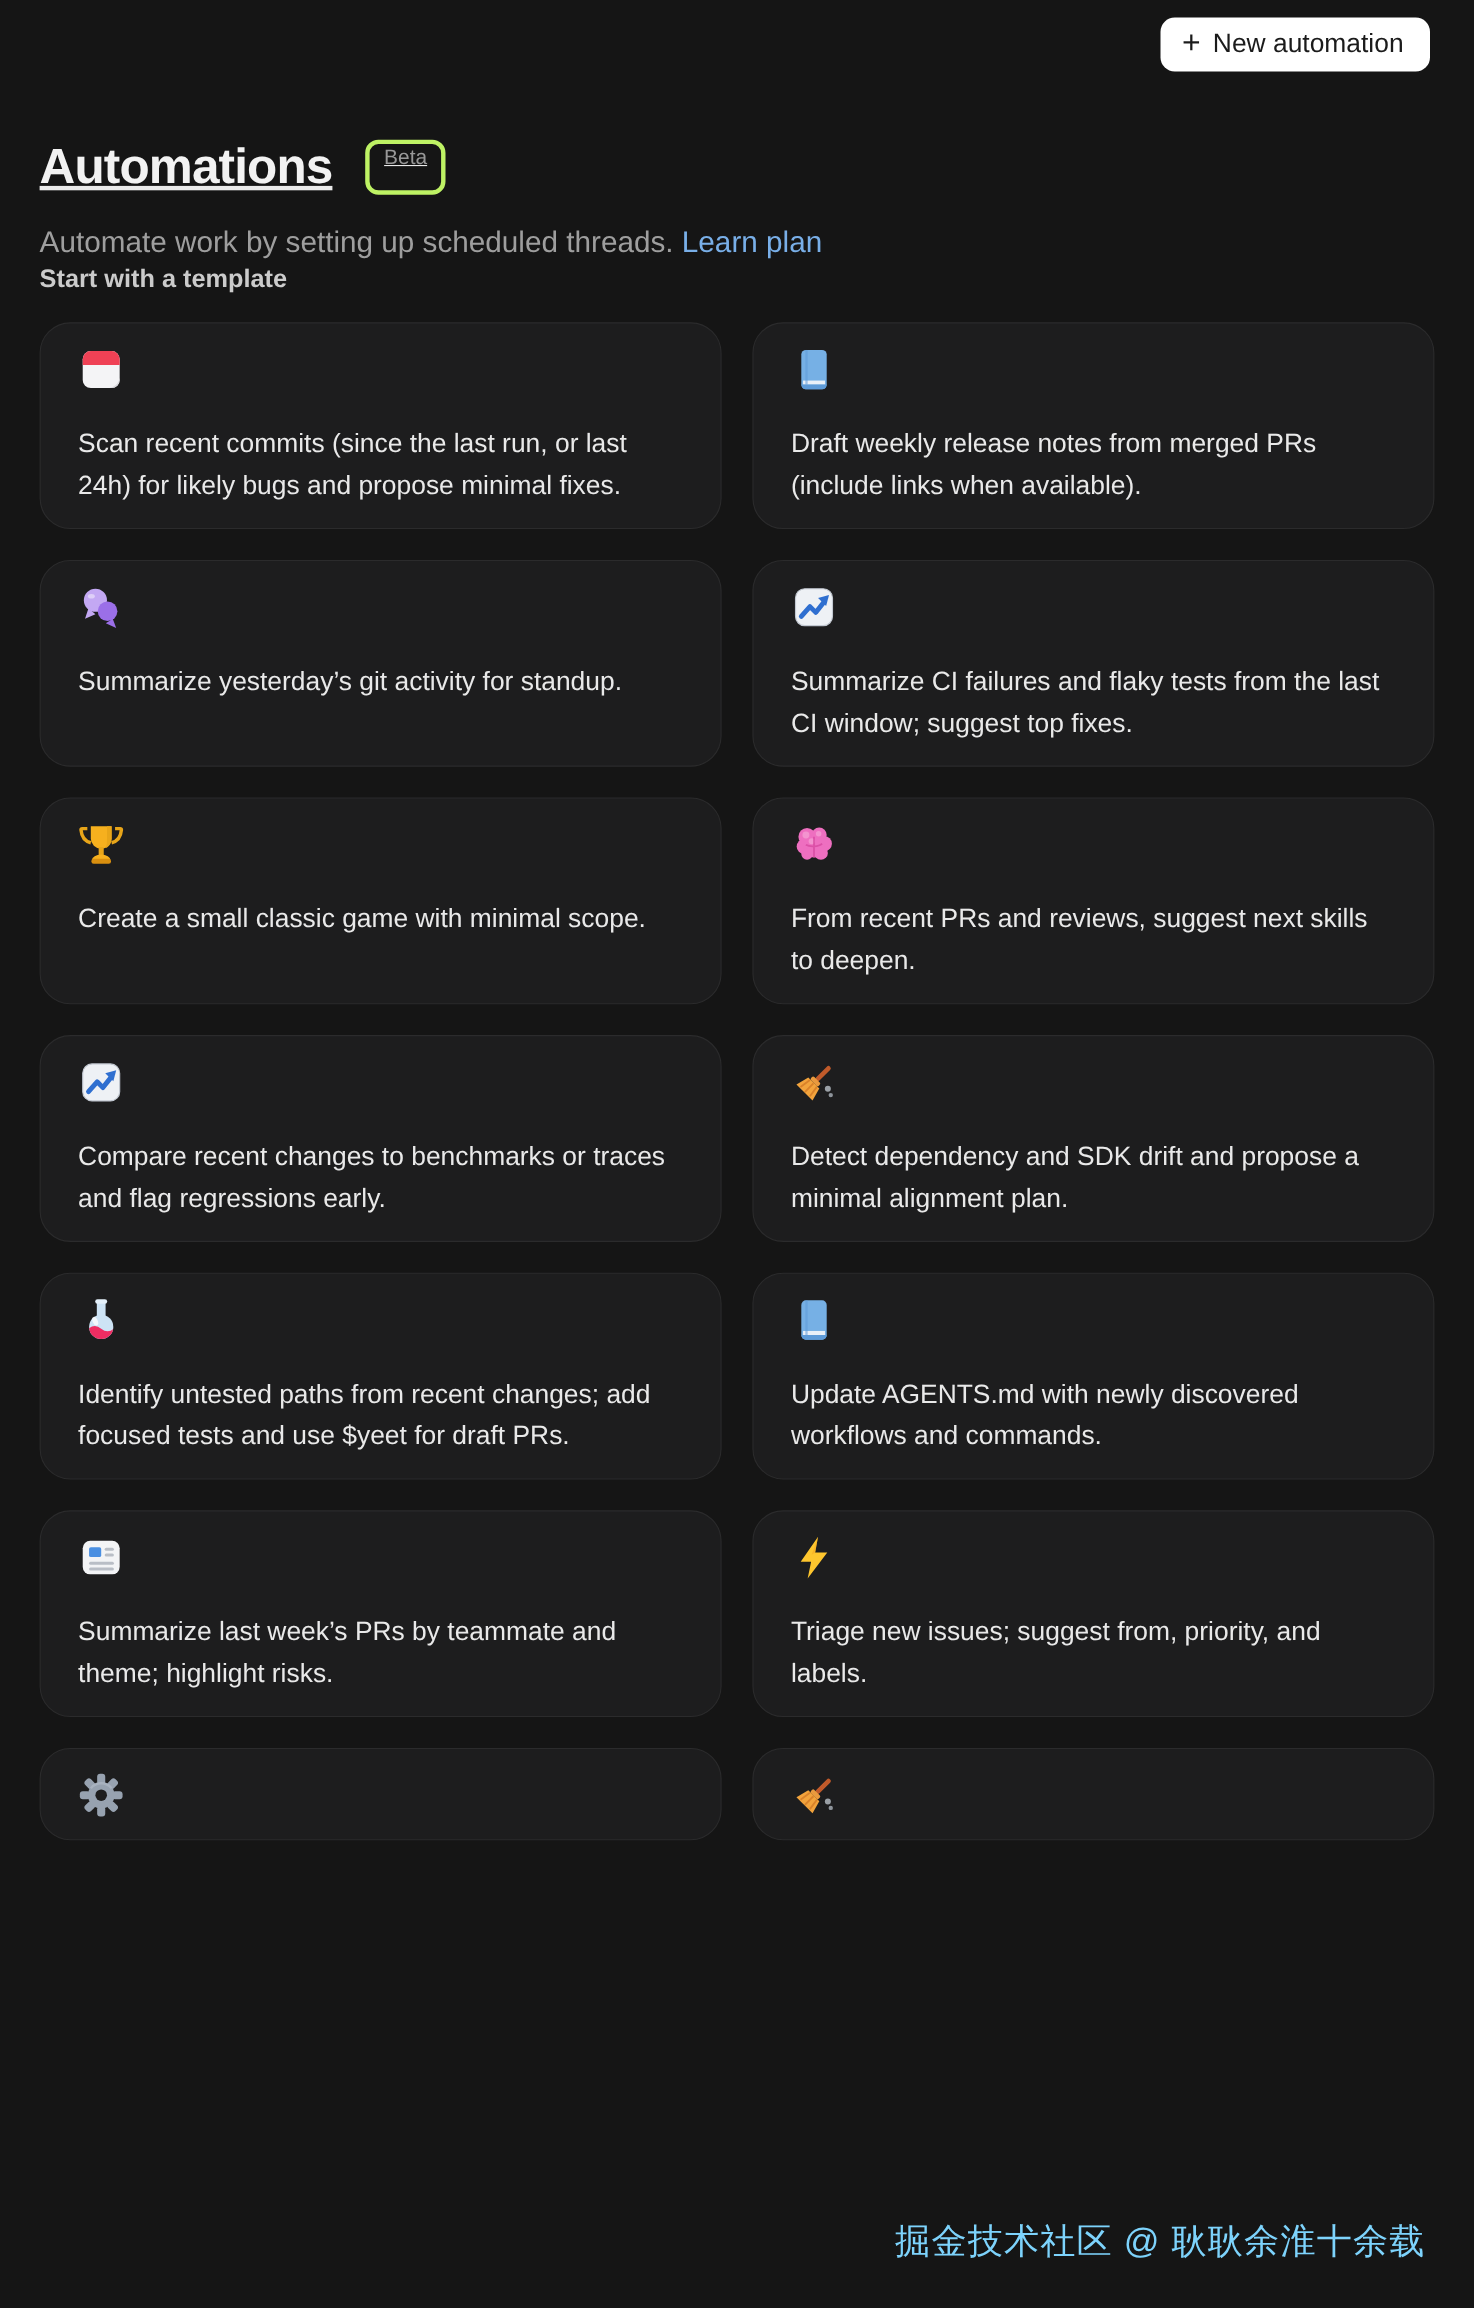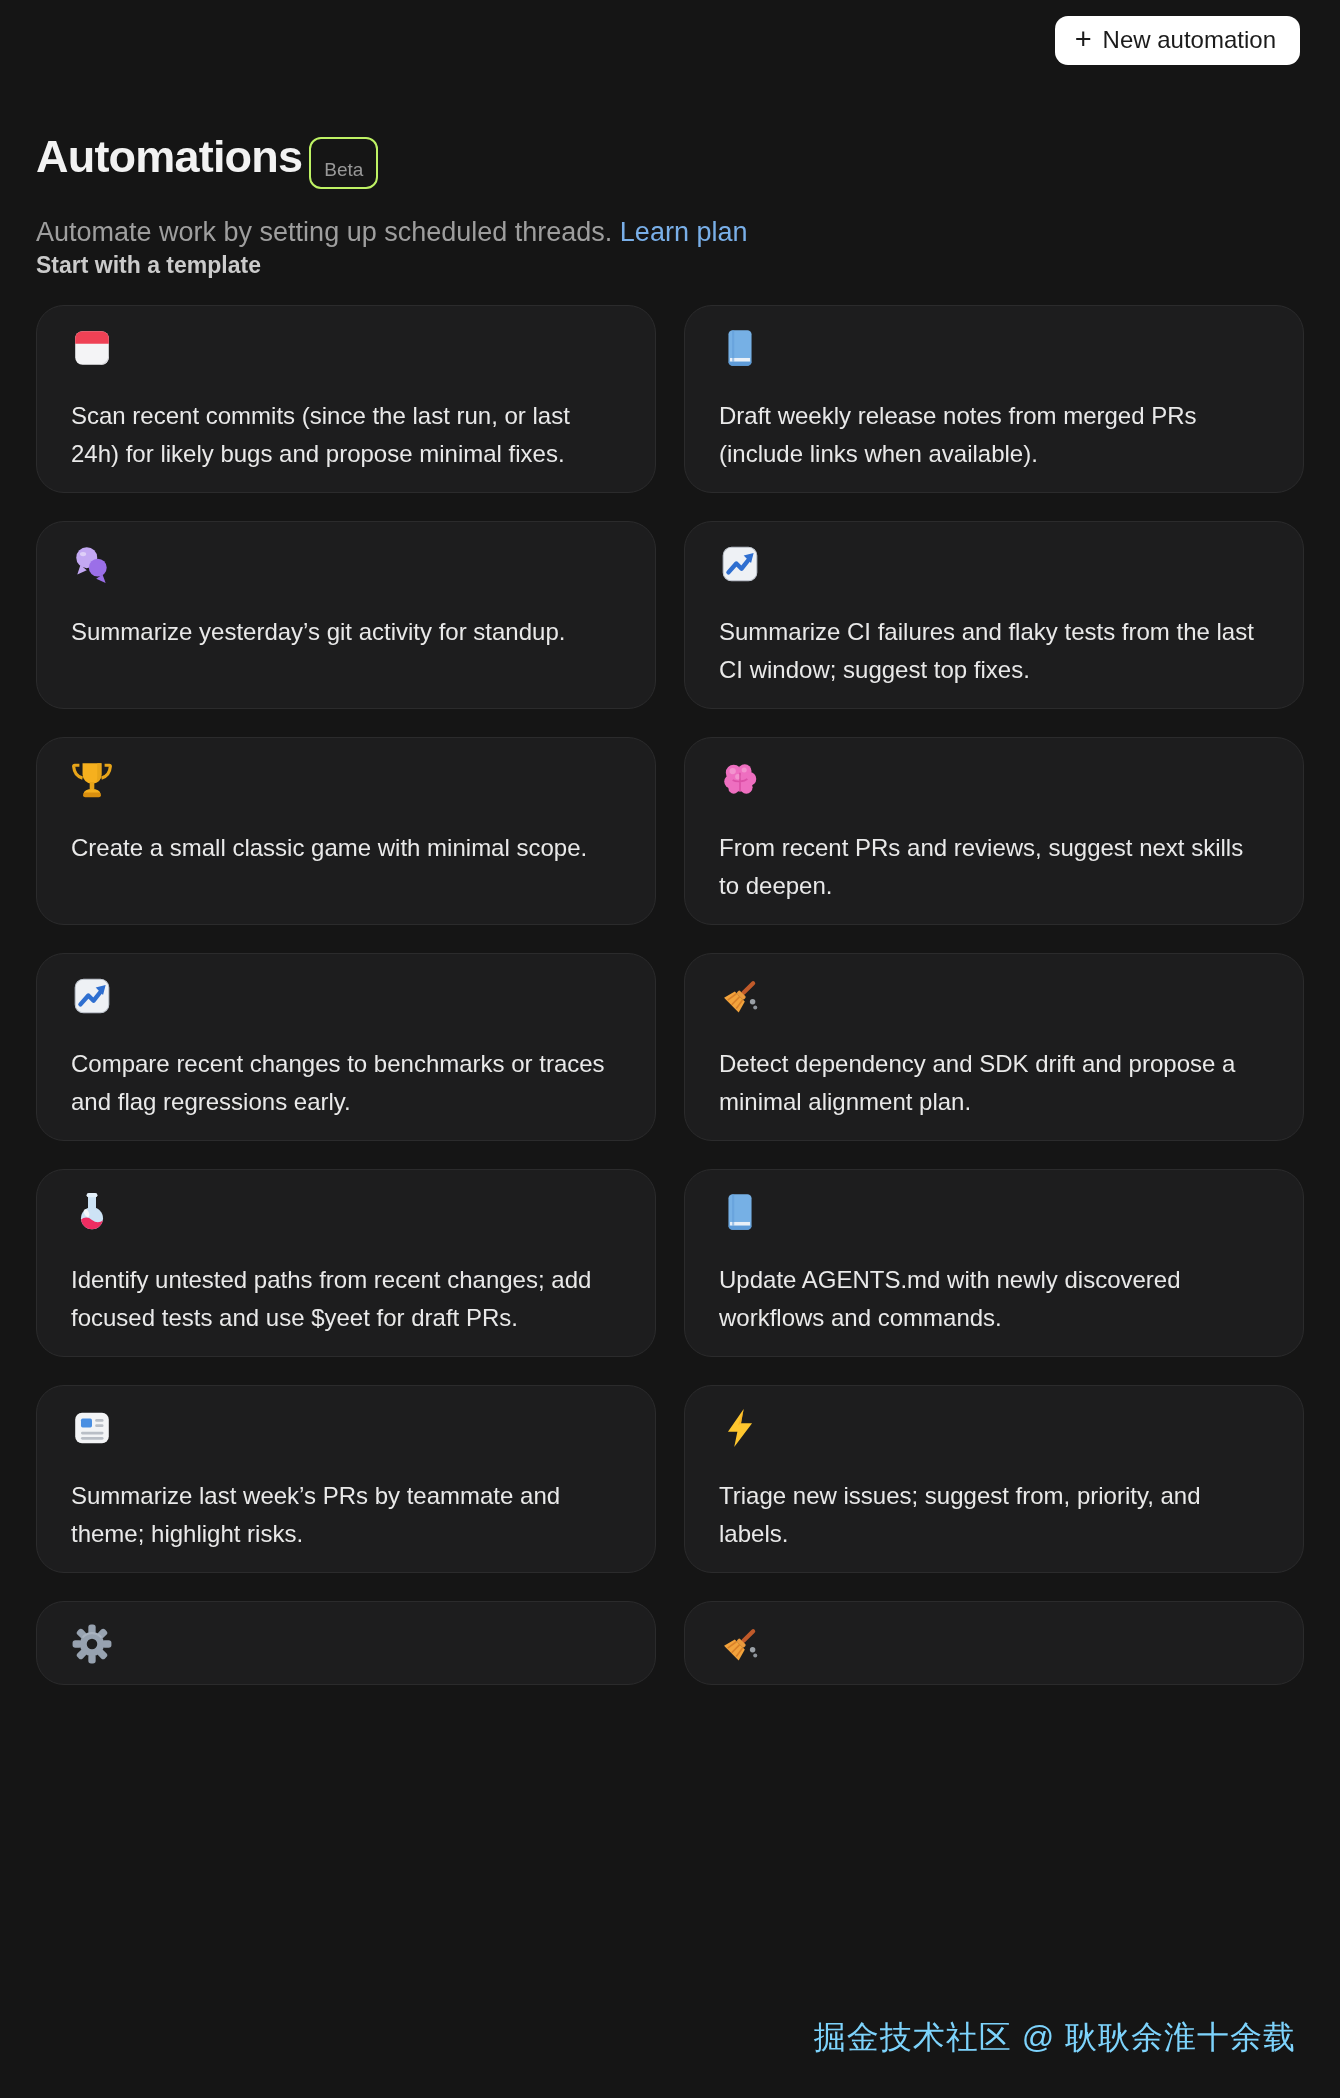--- a/index.html
+++ b/index.html
@@ -12,28 +12,28 @@
   }
   .new-automation-btn {
     position:absolute; top:16px; right:40px;
     display:flex; align-items:center; gap:11px;
     background: var(--button_bg, #ffffff); color:#1b1b1b;
     border:none; border-radius:13px; padding:10px 24px 11px 20px;
     font-family:inherit; font-size:24px; font-weight:500; cursor:pointer;
   }
   .new-automation-btn .plus { font-size:29px; font-weight:400; line-height:22px; margin-top:-2px; }
   .content { padding:0 36px; }
-  .title-row { display:flex; align-items:center; gap:7px; padding-top:125px; }
+  .title-row { display:flex; gap:30px; padding-top:125px;text-decoration:underline; }
   .page-title {
     margin:0; font-size:45px; line-height:52px; font-weight:600;
     letter-spacing:-0.8px; color:#f2f2f2;
   }
   .beta-badge {
-    margin-top:12px; border:2px solid #bef264; color:#989898;
-    border-radius:12px; padding:20px 13px 6px; font-size:19px; font-weight:500;
+    margin-top:2px; border:4px solid #bef264; color:#989898;
+    border-radius:12px; padding:2px 13px 6px; font-size:19px; font-weight:500;
   }
   .subtitle { margin:26px 0 0; font-size:27px; line-height:35px; color:#9e9e9e; }
   .learn-more { color: var(--link_blue, #79afe8); cursor:pointer; }
   .section-label { font-size:23px; line-height:30px; font-weight:700; color:#cbcbcb; }
   .grid {
     margin-top:25px;
     display:grid; grid-template-columns:1fr 1fr;
     column-gap:36px; row-gap:38px;gap:28px;
   }
   .card {

